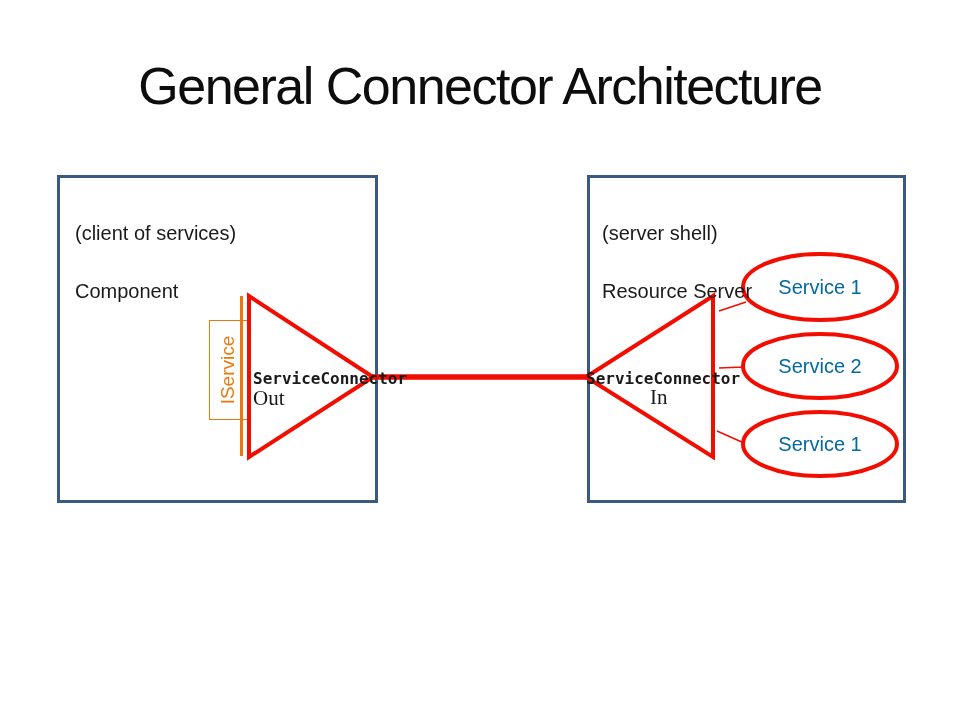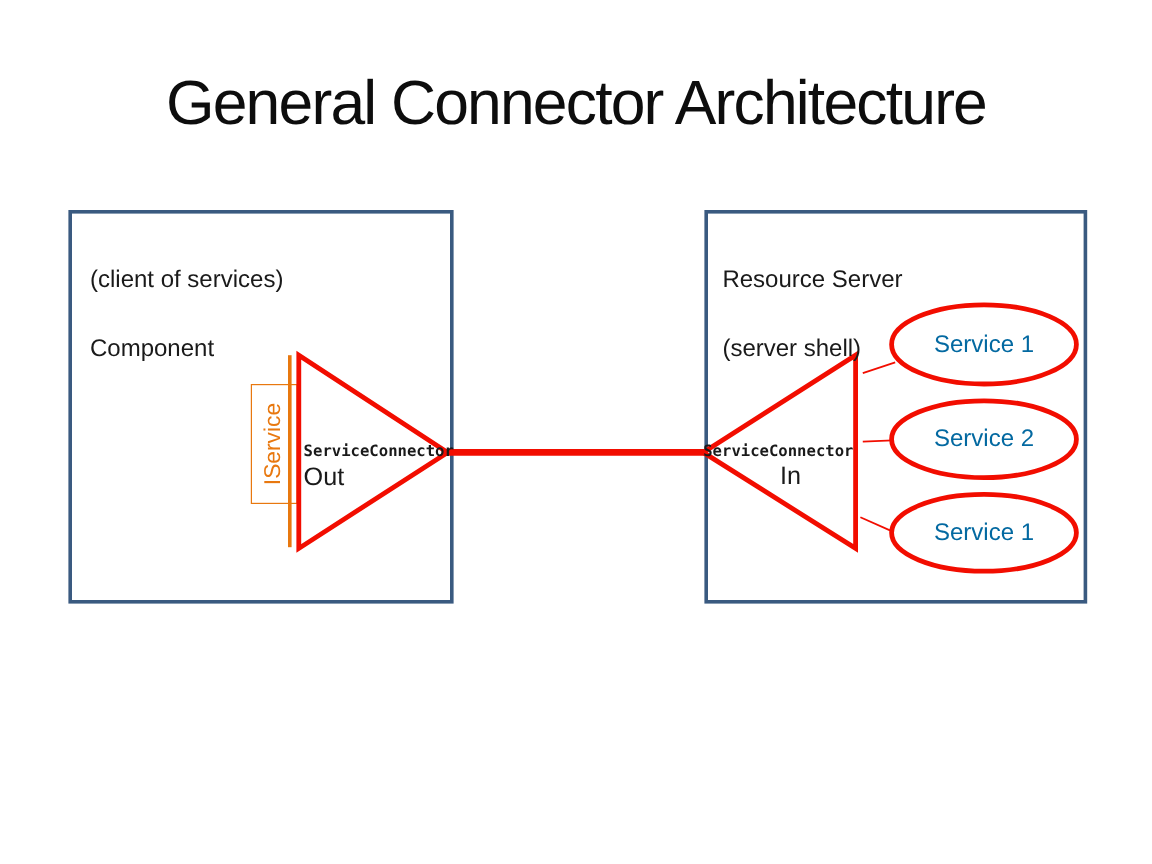--- a/index.html
+++ b/index.html
@@ -17,25 +17,25 @@
     border:3px solid #3A5A80;
   }
   #left-panel  { left:57px;  top:175px; width:321px; height:328px; }
   #right-panel { left:587px; top:175px; width:319px; height:328px; }
   .panel-label { font-size:20px; line-height:29px; color:#1a1a1a; white-space:pre-line; }
   #left-panel-label  { left:75px;  top:190px; }
   #right-panel-label { left:602px; top:190px; }
   #diagram-svg { left:0; top:0; width:960px; height:720px; pointer-events:none; }
   .sc-label {
     font-family:"DejaVu Sans Mono", monospace; font-weight:bold;
-    font-size:13px; color:#1a1a1a; white-space:nowrap;
+    font-size:16px; color:#1a1a1a; white-space:nowrap;
   }
   #sc-out-label { left:253px; top:369px; }
   #sc-in-label  { left:586px; top:369px; width:118px; text-align:right; }
-  .dir-label { font-size:21px; color:#1a1a1a; white-space:nowrap; }
+  .dir-label { font-size:21px; color:#1a1a1a; white-space:nowrap;font-family:Liberation Serif, serif; }
   #out-label { left:253px; top:386px; }
   #in-label  { left:650px; top:385px; width:56px; }
   #iservice-box {
     box-sizing:border-box; left:209px; top:320px; width:39px; height:100px;
     border:1.5px solid #E8780F; background:transparent;
   }
   #iservice-label {
     left:180px; top:359px; width:96px; height:22px; text-align:center;
     transform:rotate(-90deg); transform-origin:center;
     font-size:19px; color:#E8780F; white-space:nowrap;
@@ -77,22 +77,22 @@
     <ellipse cx="820" cy="366" rx="77" ry="32" fill="#ffffff" stroke="#F20D00" stroke-width="4"></ellipse>
     <ellipse cx="820" cy="444" rx="77" ry="32" fill="#ffffff" stroke="#F20D00" stroke-width="4"></ellipse>
   </svg>
 
   <div id="left-panel-label" class="abs panel-label">
     <div>(client of services)</div>
     <div>Component</div>
   </div>
 
   <div id="right-panel-label" class="abs panel-label">
+    <div>(server shell)</div>
     <div>Resource Server</div>
-    <div>(server shell)</div>
   </div>
 
   <div id="sc-out-label" class="abs sc-label">ServiceConnector</div>
   <div id="out-label" class="abs dir-label">Out</div>
 
   <div id="sc-in-label" class="abs sc-label">ServiceConnector</div>
   <div id="in-label" class="abs dir-label">In</div>
 
   <div id="iservice-label" class="abs">IService</div>
 

